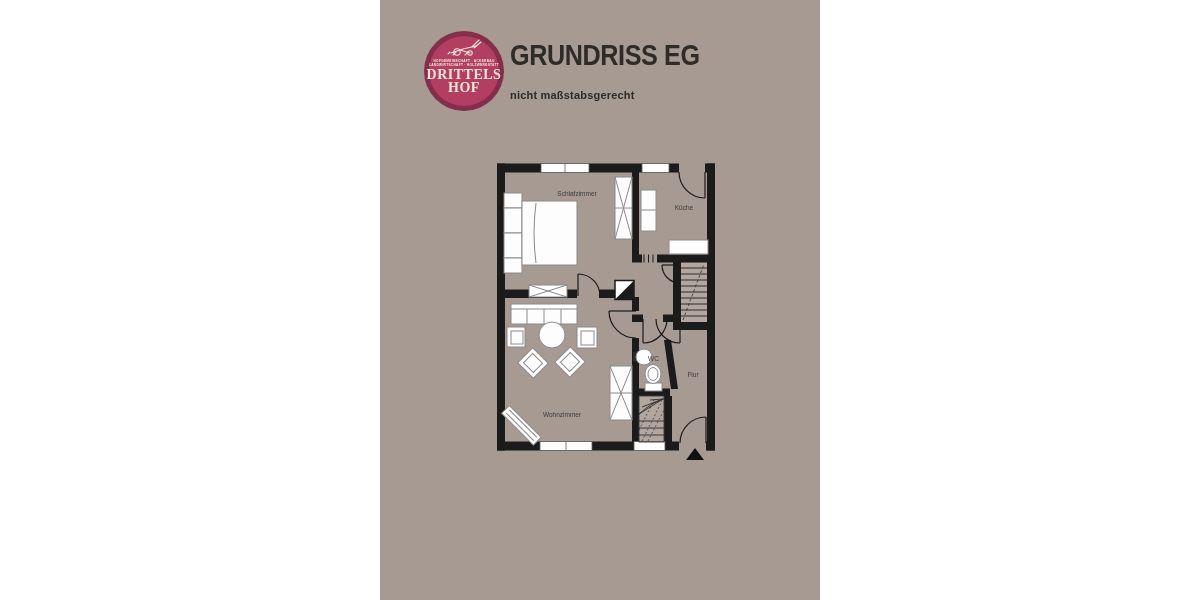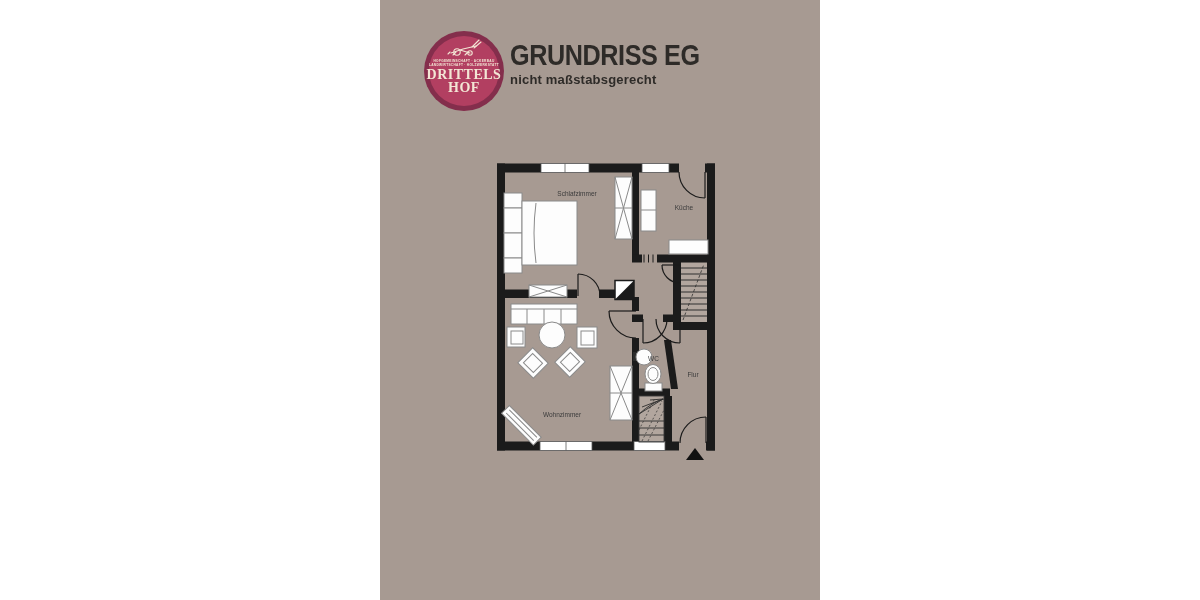--- a/index.html
+++ b/index.html
@@ -3,21 +3,21 @@
 <meta charset="utf-8">
 <style>
   html,body{margin:0;padding:0;background:#ffffff;}
   .stage{position:relative;width:1168px;height:600px;background:#ffffff;overflow:hidden;
          font-family:"Liberation Sans",sans-serif;}
   .panel{position:absolute;left:380px;top:0;width:440px;height:600px;background:#a79a92;}
   .logo-svg{position:absolute;left:43px;top:30px;}
   .titleblock{position:absolute;left:130px;top:40px;color:#2e2b28;}
   .main-title{font-size:30px;font-weight:bold;letter-spacing:-0.5px;line-height:1;
               transform:scaleX(0.84);transform-origin:left top;white-space:nowrap;}
-  .sub-title{font-size:13px;font-weight:bold;letter-spacing:0.2px;margin-top:2px;color:#2e2b28;}
+  .sub-title{font-size:11px;font-weight:bold;letter-spacing:0.2px;margin-top:19px;color:#2e2b28;}
   .plan-svg{position:absolute;left:0;top:0;}
   .room-label{font-family:"Liberation Sans",sans-serif;font-size:6.5px;fill:#3b3b3b;}
   .logo-big{font-family:"Liberation Serif",serif;font-weight:bold;fill:#f3e6d5;letter-spacing:0.5px;}
   .logo-tiny{font-family:"Liberation Sans",sans-serif;font-weight:bold;fill:#f3e6d5;letter-spacing:0.3px;}
 </style>
 </head>
 <body>
 
 <div class="stage">
   <div class="panel">

